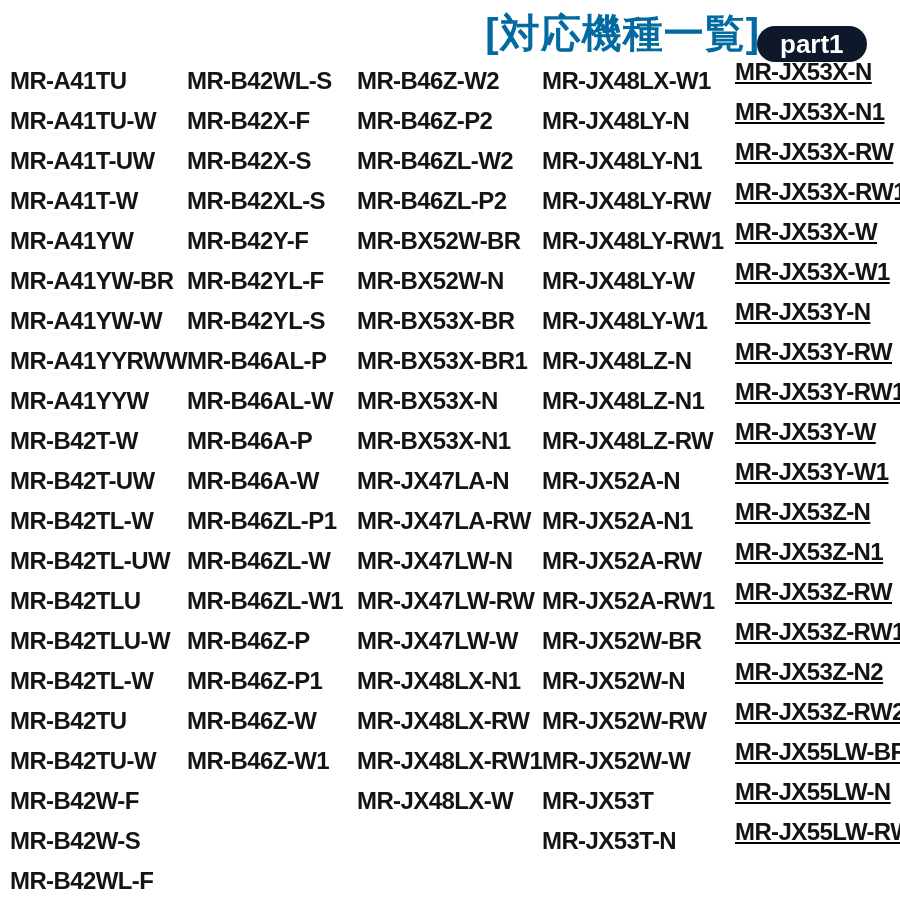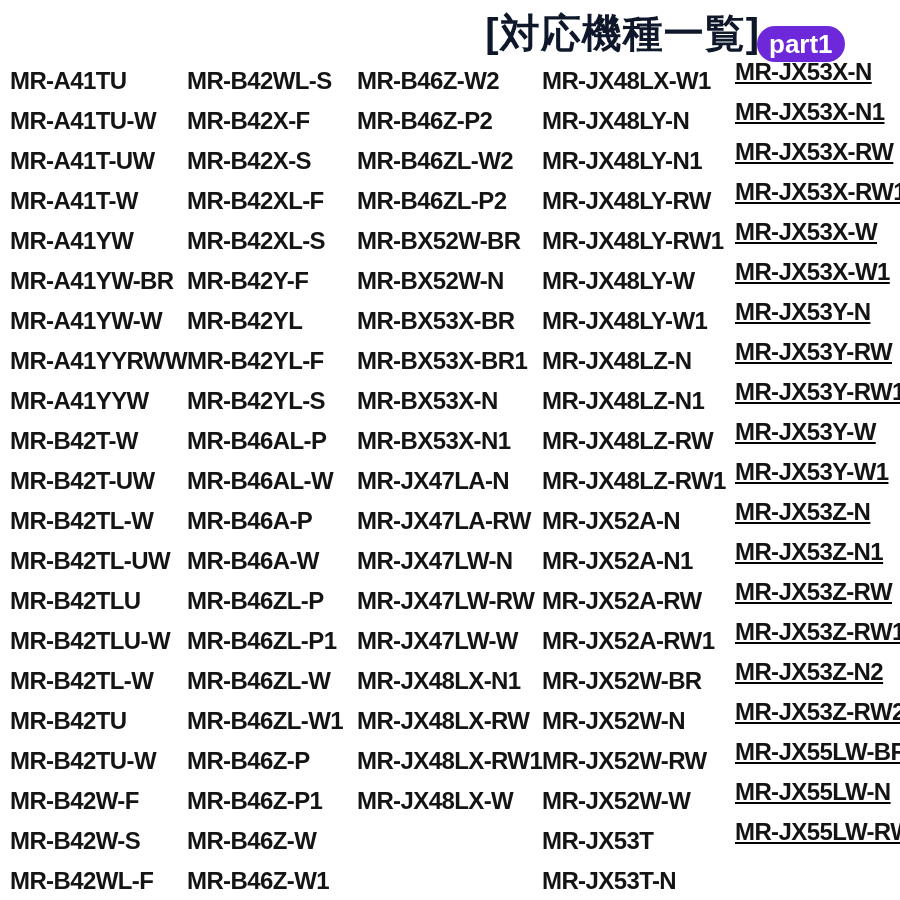--- a/index.html
+++ b/index.html
@@ -19,31 +19,31 @@
   }
   .title {
     position: absolute;
     top: 6px;
     left: 0;
     width: 760px;
     margin: 0;
     text-align: right;
     font-size: 40px;
     font-weight: 800;
-    color: #0f172a;
+    color: #0369a1;
     letter-spacing: 1px;
     white-space: nowrap;
   }
   .badge {
     position: absolute;
     left: 757px;
     top: 26px;
     height: 36px;
-    padding: 0 12px;
-    background: #6d28d9;
+    padding: 0 23px;
+    background: #0f172a;
     color: #ffffff;
     border-radius: 19px;
     font-size: 26px;
     font-weight: 700;
     display: flex;
     align-items: center;
     justify-content: center;
     letter-spacing: 0px;
   }
   .grid {
@@ -95,31 +95,28 @@
         <div class="model">MR-B42TU</div>
         <div class="model">MR-B42TU-W</div>
         <div class="model">MR-B42W-F</div>
         <div class="model">MR-B42W-S</div>
         <div class="model">MR-B42WL-F</div>
       </div>
     <div class="col col-1">
         <div class="model">MR-B42WL-S</div>
         <div class="model">MR-B42X-F</div>
         <div class="model">MR-B42X-S</div>
-        <div class="model">MR-B42XL-F</div>
         <div class="model">MR-B42XL-S</div>
         <div class="model">MR-B42Y-F</div>
-        <div class="model">MR-B42YL</div>
         <div class="model">MR-B42YL-F</div>
         <div class="model">MR-B42YL-S</div>
         <div class="model">MR-B46AL-P</div>
         <div class="model">MR-B46AL-W</div>
         <div class="model">MR-B46A-P</div>
         <div class="model">MR-B46A-W</div>
-        <div class="model">MR-B46ZL-P</div>
         <div class="model">MR-B46ZL-P1</div>
         <div class="model">MR-B46ZL-W</div>
         <div class="model">MR-B46ZL-W1</div>
         <div class="model">MR-B46Z-P</div>
         <div class="model">MR-B46Z-P1</div>
         <div class="model">MR-B46Z-W</div>
         <div class="model">MR-B46Z-W1</div>
       </div>
     <div class="col col-2">
         <div class="model">MR-B46Z-W2</div>
@@ -146,21 +143,20 @@
         <div class="model">MR-JX48LX-W1</div>
         <div class="model">MR-JX48LY-N</div>
         <div class="model">MR-JX48LY-N1</div>
         <div class="model">MR-JX48LY-RW</div>
         <div class="model">MR-JX48LY-RW1</div>
         <div class="model">MR-JX48LY-W</div>
         <div class="model">MR-JX48LY-W1</div>
         <div class="model">MR-JX48LZ-N</div>
         <div class="model">MR-JX48LZ-N1</div>
         <div class="model">MR-JX48LZ-RW</div>
-        <div class="model">MR-JX48LZ-RW1</div>
         <div class="model">MR-JX52A-N</div>
         <div class="model">MR-JX52A-N1</div>
         <div class="model">MR-JX52A-RW</div>
         <div class="model">MR-JX52A-RW1</div>
         <div class="model">MR-JX52W-BR</div>
         <div class="model">MR-JX52W-N</div>
         <div class="model">MR-JX52W-RW</div>
         <div class="model">MR-JX52W-W</div>
         <div class="model">MR-JX53T</div>
         <div class="model">MR-JX53T-N</div>

